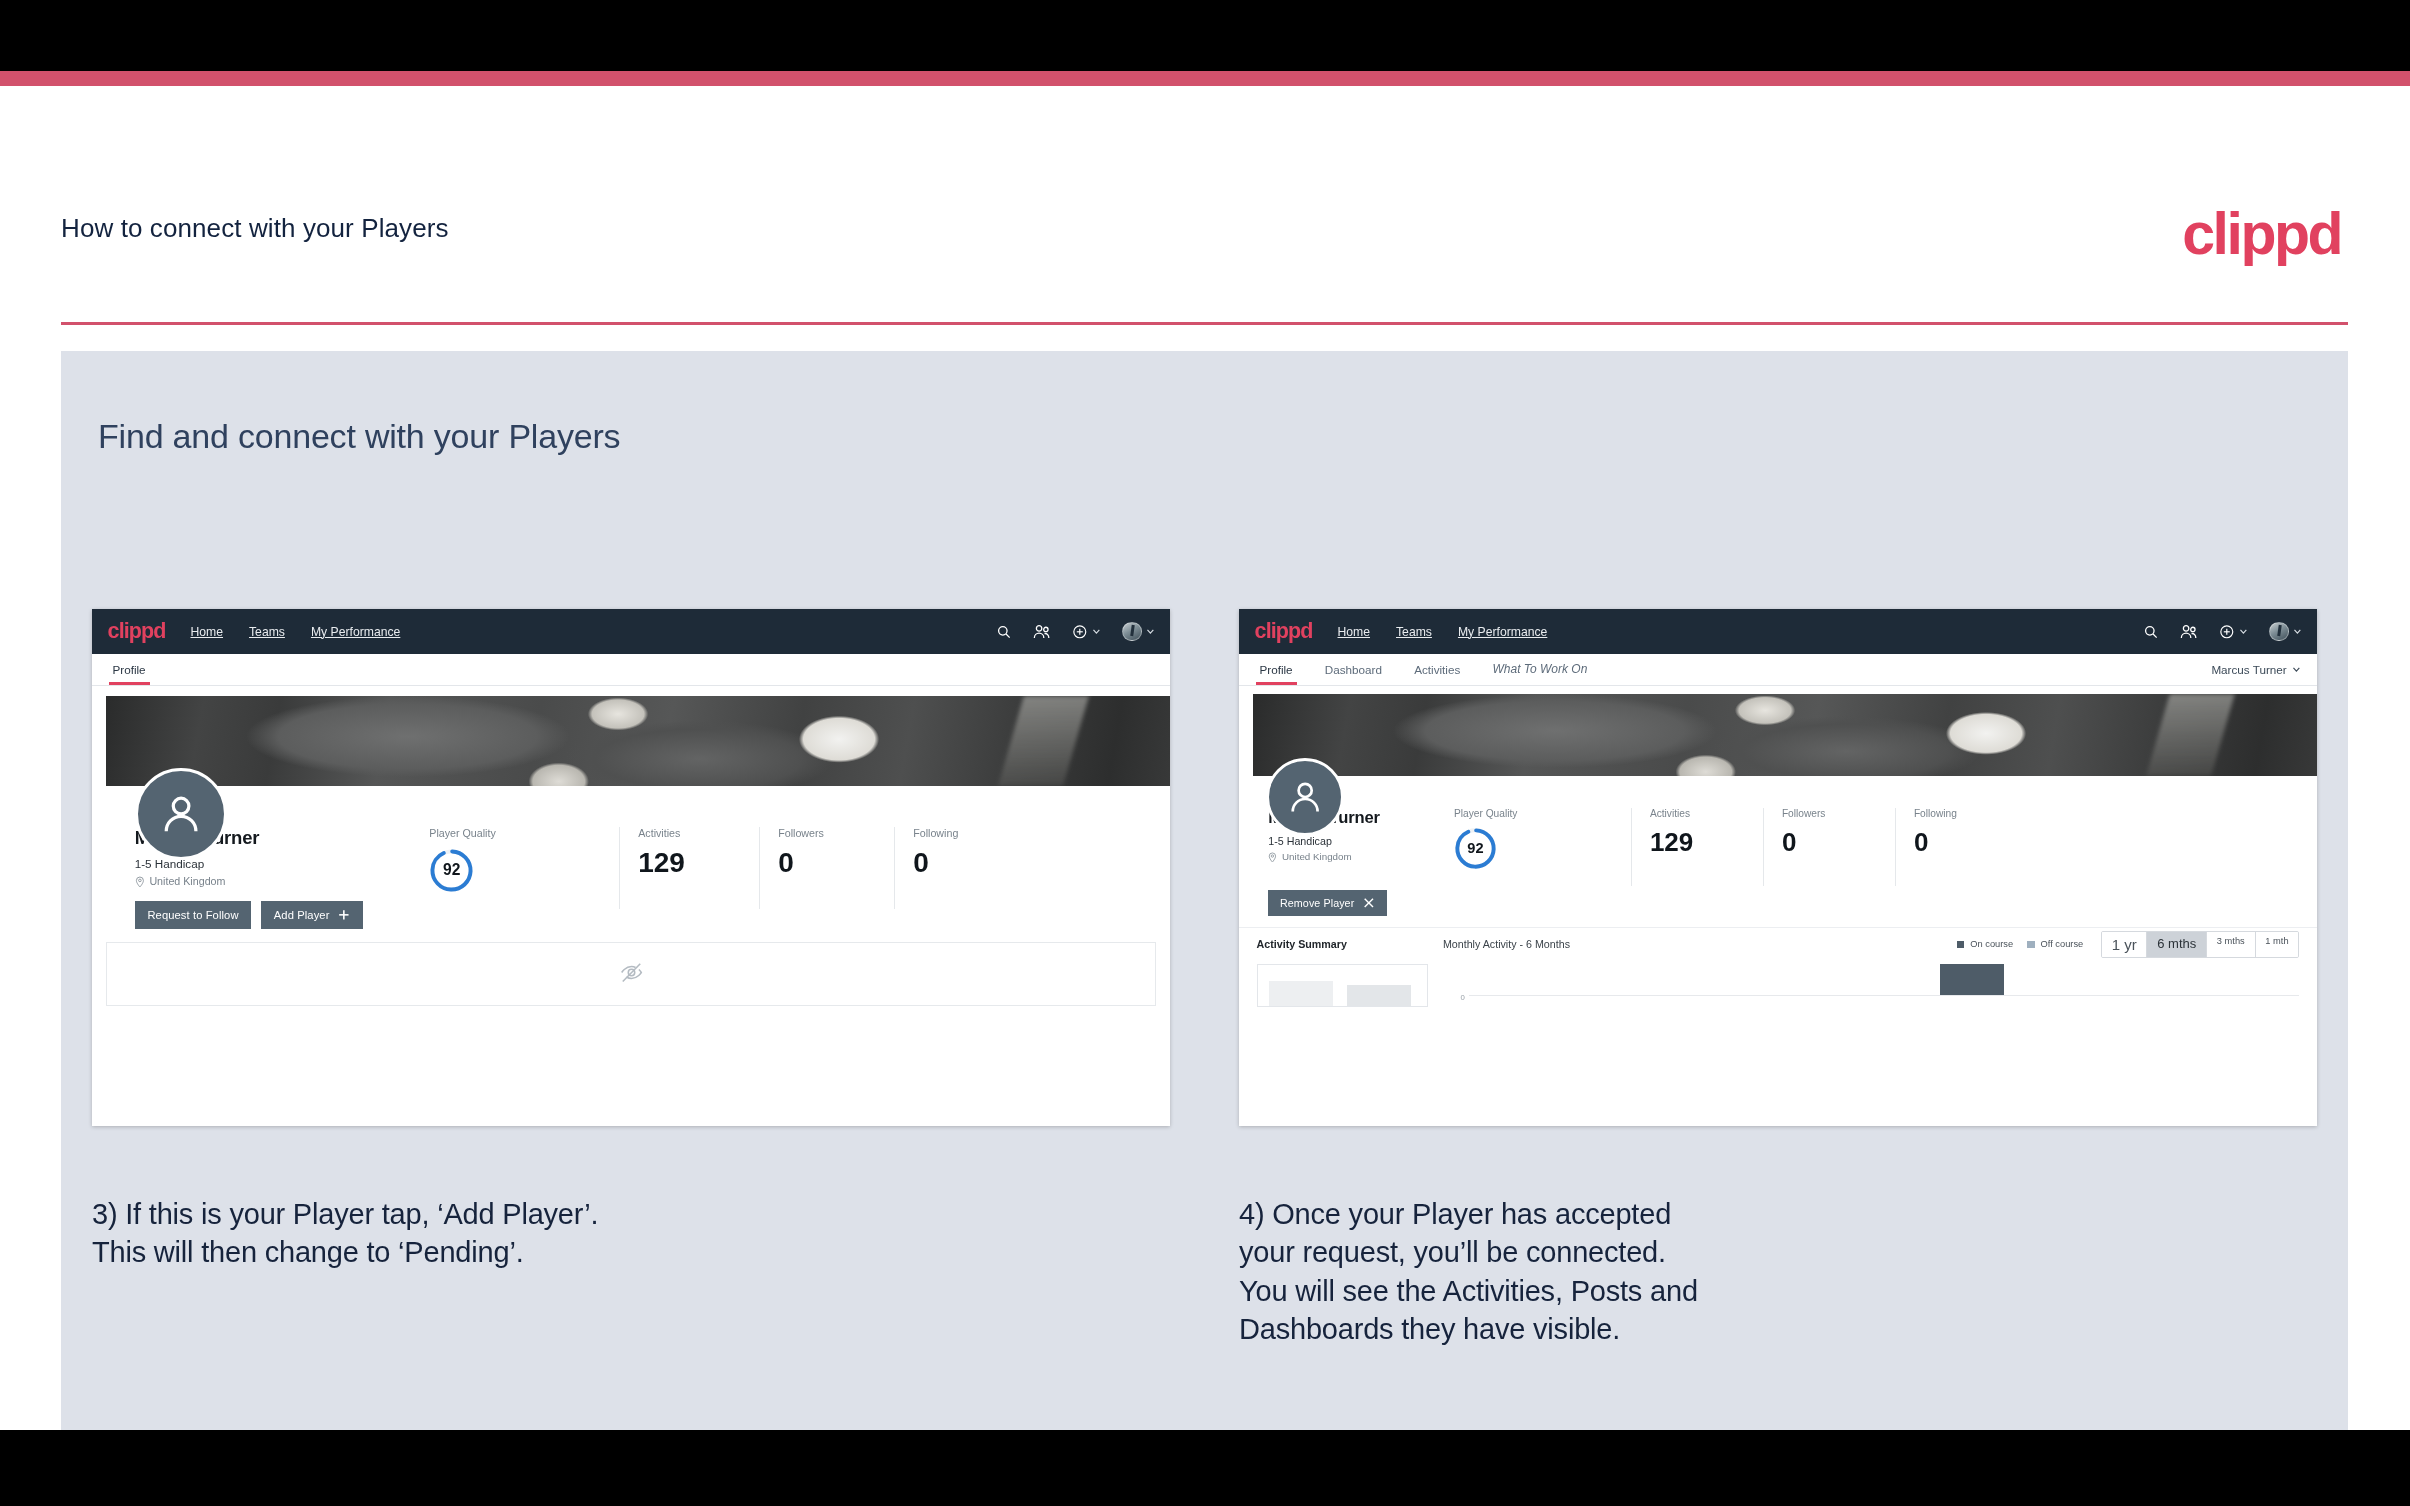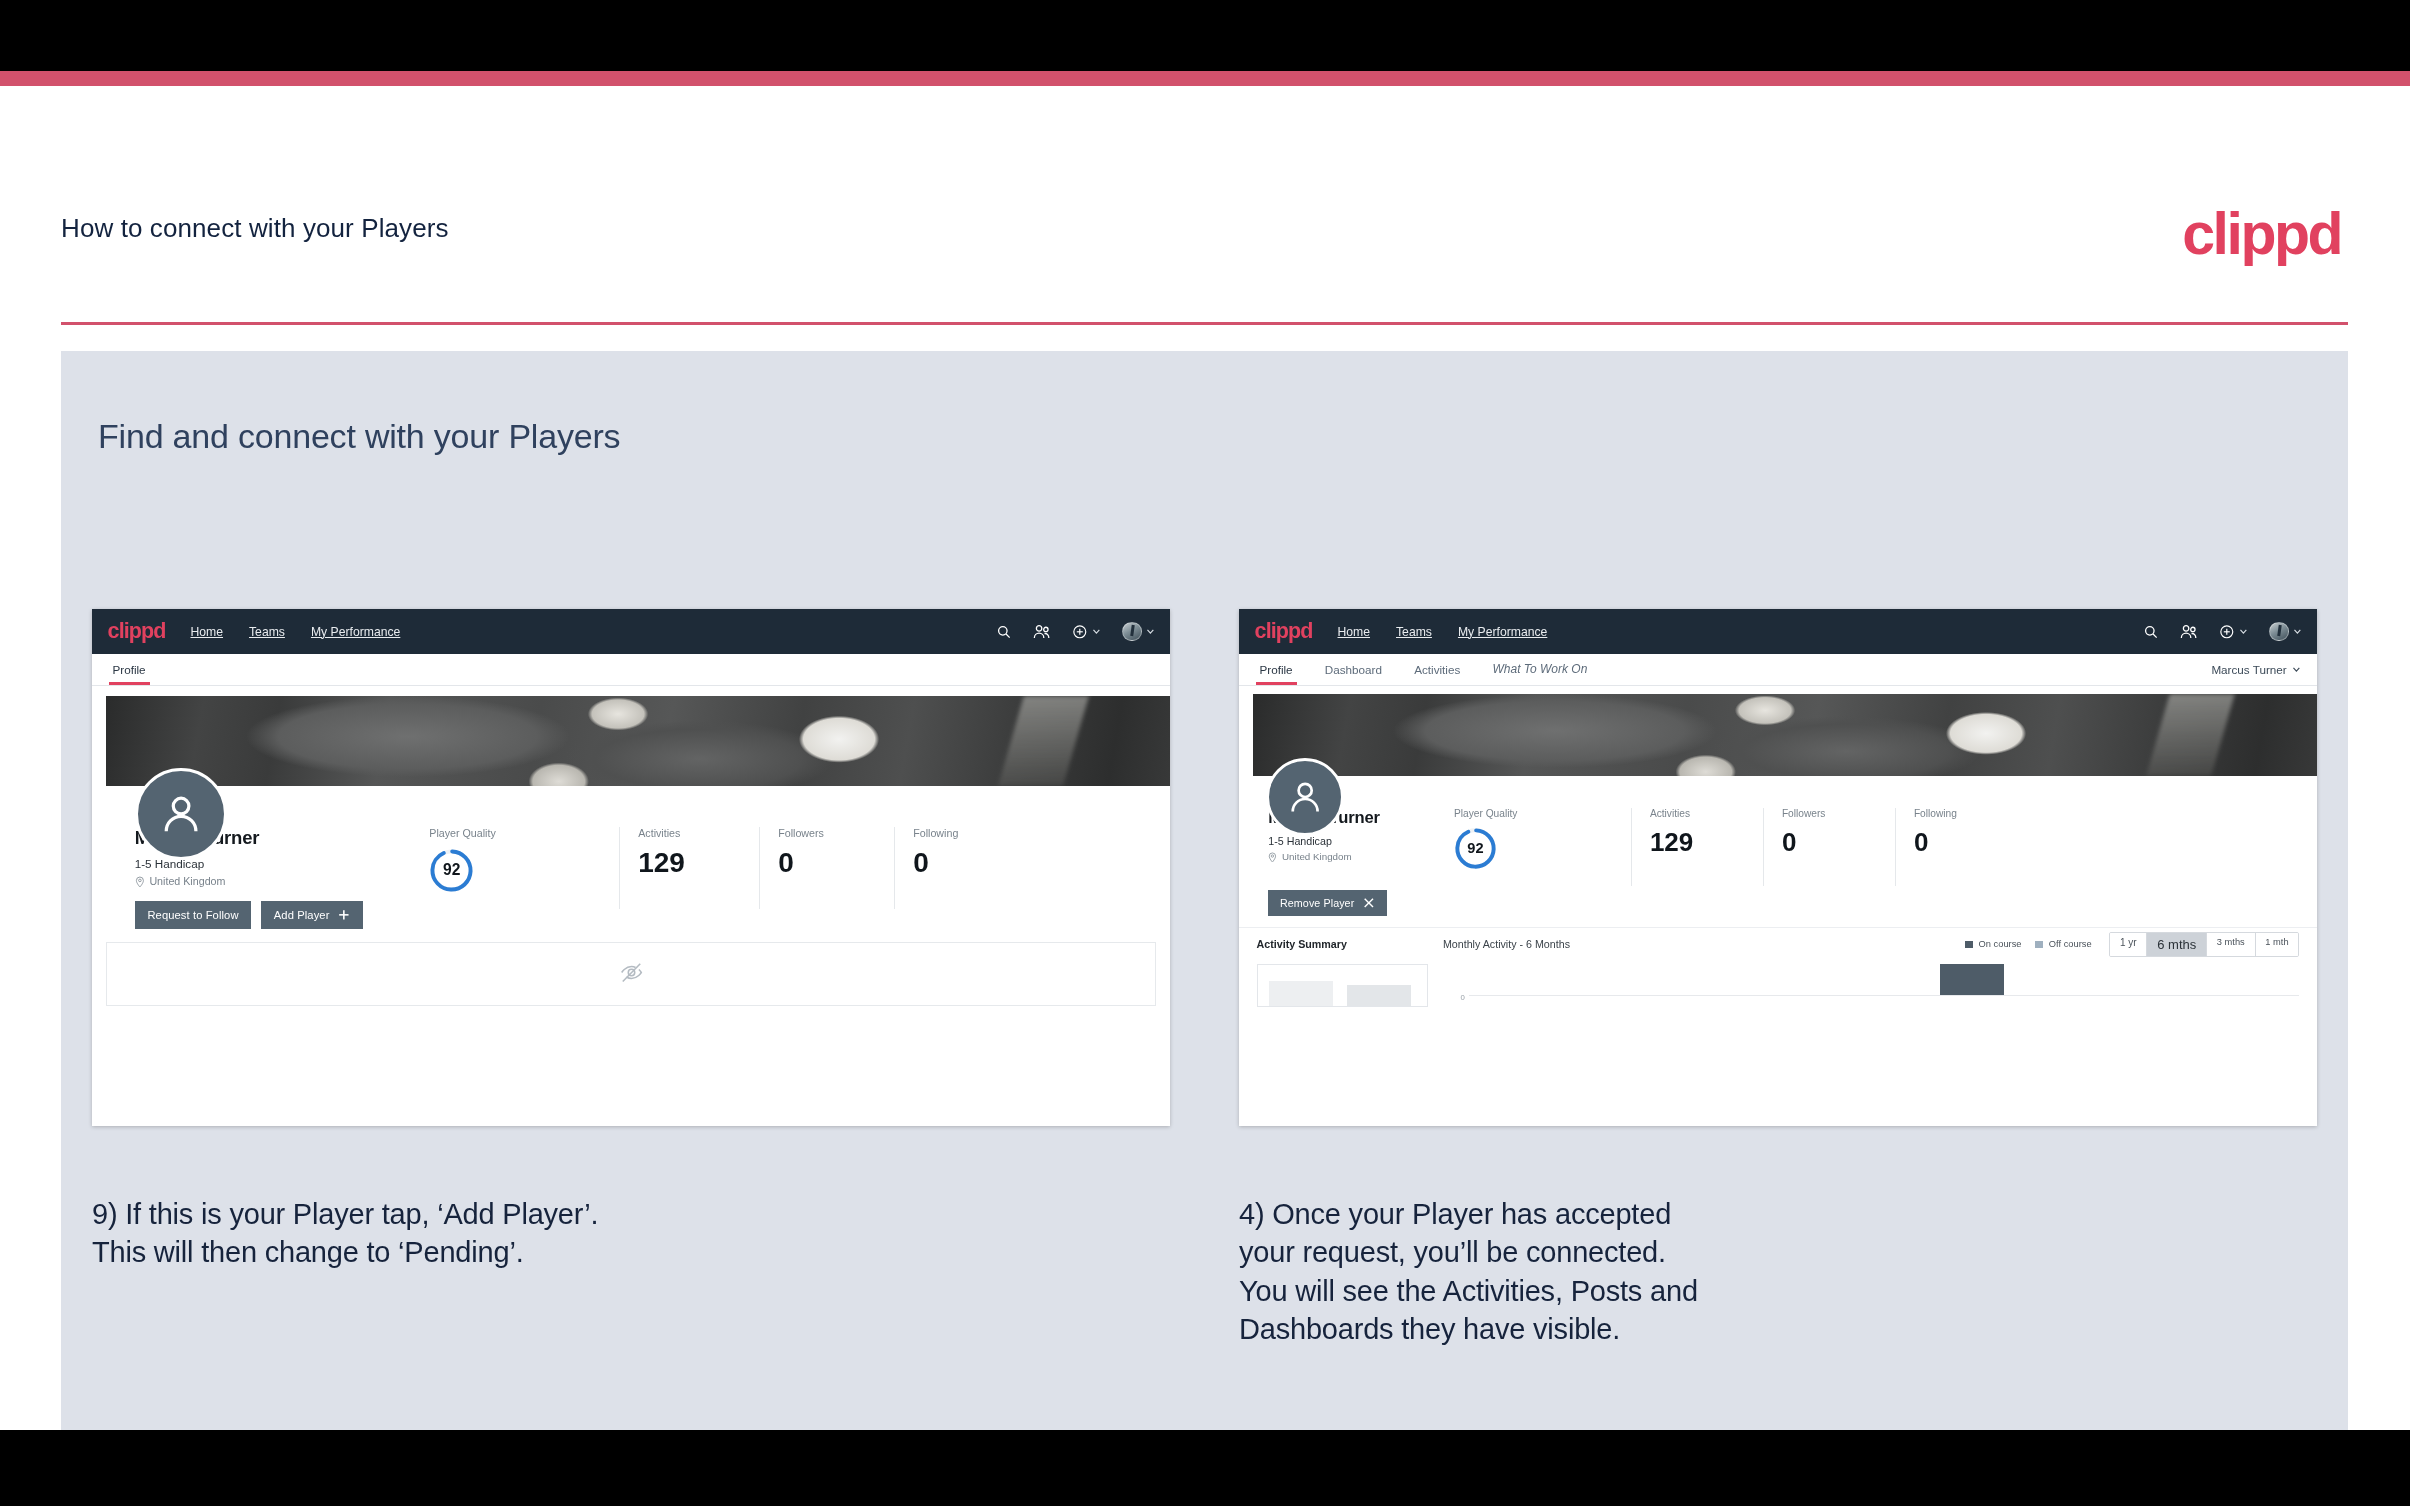--- a/index.html
+++ b/index.html
@@ -470,21 +470,21 @@
               <span class="legend-item" style="font-size:9.3px;">
                 <i class="swatch" style="width:7.8px;height:7.8px;background:#4e5c68;"></i>
                 <span>On course</span>
               </span>
               <span class="legend-item" style="font-size:9.3px;">
                 <i class="swatch" style="width:7.8px;height:7.8px;background:#9fb0bf;"></i>
                 <span>Off course</span>
               </span>
             </span>
             <span class="seg-group">
-              <span class="seg" style="font-size:10px;padding:3.9px 9.8px;">1 yr</span>
+              <span class="seg" style="font-size:15px;padding:3.9px 9.8px;">1 yr</span>
               <span class="seg active" style="font-size:13px;padding:3.9px 9.8px;">6 mths</span>
               <span class="seg" style="font-size:9.3px;padding:3.9px 9.8px;">3 mths</span>
               <span class="seg" style="font-size:9.3px;padding:3.9px 9.8px;">1 mth</span>
             </span>
           </div>
 
           <div class="act-chart" style="height:45px;padding:3.9px 17.6px 0 17.6px;">
             <div class="chart-left-box" style="width:171px;height:43px;padding:0 11.7px 0 11.7px;gap:13.7px;">
               <div class="ph-bar" style="width:64px;height:25px;"></div>
               <div class="ph-bar" style="width:64px;height:21.5px;background:#e3e6e9;"></div>
@@ -493,21 +493,21 @@
               <span class="chart-zero" style="font-size:7.8px;left:33px;bottom:3.9px;">0</span>
               <div class="chart-axis" style="left:41px;bottom:9.8px;"></div>
               <div class="chart-bar" style="left:512px;bottom:10.7px;width:64px;height:31px;"></div>
             </div>
           </div>
         </div>
 
         <div class="shot-fade"></div>
       </div>
 
-      <div class="caption caption-left" style="white-space:pre-line;">9) If this is your Player tap, ‘Add Player’.
+      <div class="caption caption-left" style="white-space:pre-line;">3) If this is your Player tap, ‘Add Player’.
 This will then change to ‘Pending’.</div>
       <div class="caption caption-right" style="white-space:pre-line;">4) Once your Player has accepted
 your request, you’ll be connected.
 You will see the Activities, Posts and
 Dashboards they have visible.</div>
     </div>
 
     <div class="copyright">Copyright Clippd 2022</div>
   </div>
 

